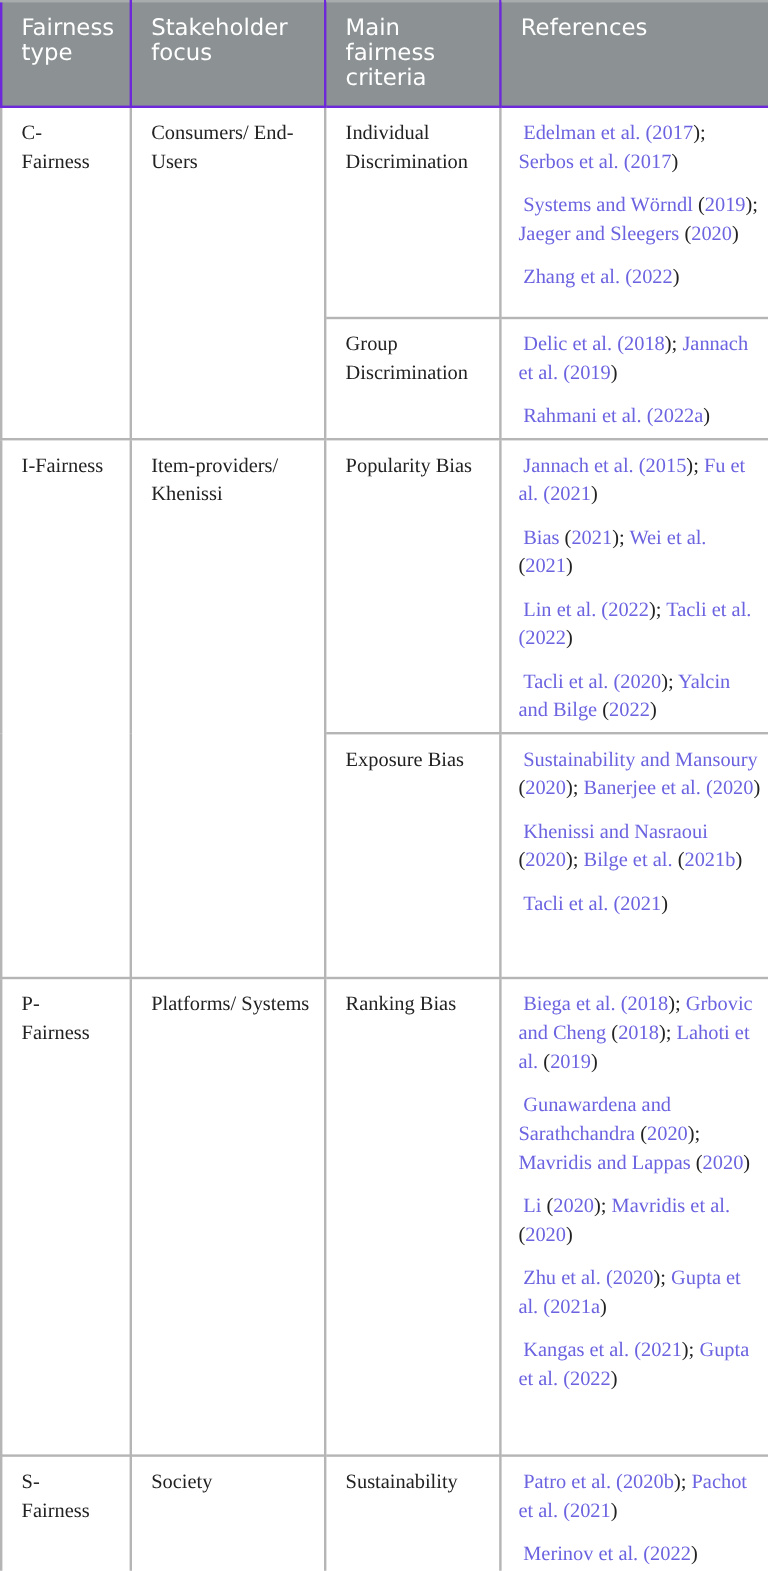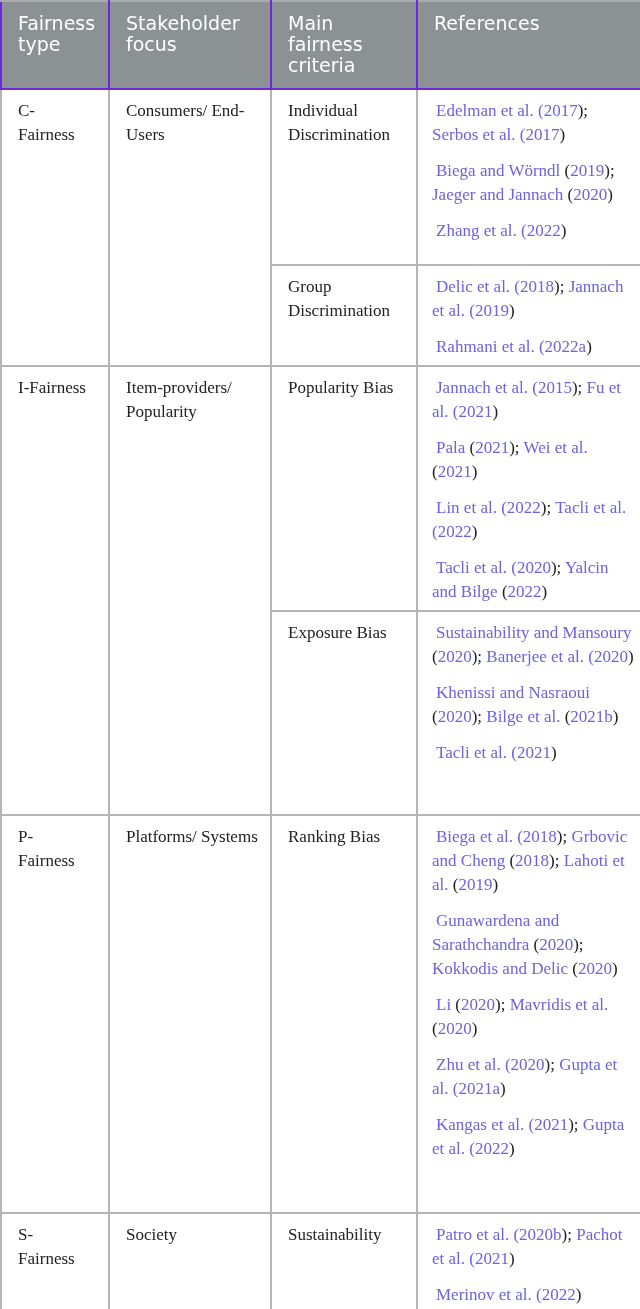--- a/index.html
+++ b/index.html
@@ -66,57 +66,57 @@
       <th class="c4h">References</th>
     </tr>
   </thead>
   <tbody id="tbody">
       <tr style="height: 176px;">
         <td rowspan="2">C-<br>Fairness</td>
         <td rowspan="2">Consumers/ End-Users</td>
         <td>Individual Discrimination</td>
         <td class="refs">
           <div class="ref"><span class="indent"></span><span class="lnk">Edelman et al. (</span><span class="lnk">2017</span><span class="punc">); </span><span class="lnk">Serbos et al. (</span><span class="lnk">2017</span><span class="punc">)</span></div>
-          <div class="ref"><span class="indent"></span><span class="lnk">Biega and Wörndl</span><span class="punc"> (</span><span class="lnk">2019</span><span class="punc">); </span><span class="lnk">Jaeger and Jannach</span><span class="punc"> (</span><span class="lnk">2020</span><span class="punc">)</span></div>
+          <div class="ref"><span class="indent"></span><span class="lnk">Systems and Wörndl</span><span class="punc"> (</span><span class="lnk">2019</span><span class="punc">); </span><span class="lnk">Jaeger and Sleegers</span><span class="punc"> (</span><span class="lnk">2020</span><span class="punc">)</span></div>
           <div class="ref"><span class="indent"></span><span class="lnk">Zhang et al. (</span><span class="lnk">2022</span><span class="punc">)</span></div>
         </td>
       </tr>
       <tr style="height: 96px;">
         <td>Group Discrimination</td>
         <td class="refs">
           <div class="ref"><span class="indent"></span><span class="lnk">Delic et al. (</span><span class="lnk">2018</span><span class="punc">); </span><span class="lnk">Jannach et al. (</span><span class="lnk">2019</span><span class="punc">)</span></div>
           <div class="ref"><span class="indent"></span><span class="lnk">Rahmani et al. (</span><span class="lnk">2022a</span><span class="punc">)</span></div>
         </td>
       </tr>
       <tr style="height: 240px;">
         <td rowspan="2">I-Fairness</td>
-        <td rowspan="2">Item-providers/ Popularity</td>
+        <td rowspan="2">Item-providers/ Khenissi</td>
         <td>Popularity Bias</td>
         <td class="refs">
           <div class="ref"><span class="indent"></span><span class="lnk">Jannach et al. (</span><span class="lnk">2015</span><span class="punc">); </span><span class="lnk">Fu et al. (</span><span class="lnk">2021</span><span class="punc">)</span></div>
-          <div class="ref"><span class="indent"></span><span class="lnk">Pala</span><span class="punc"> (</span><span class="lnk">2021</span><span class="punc">); </span><span class="lnk">Wei et al.</span><span class="punc"> (</span><span class="lnk">2021</span><span class="punc">)</span></div>
+          <div class="ref"><span class="indent"></span><span class="lnk">Bias</span><span class="punc"> (</span><span class="lnk">2021</span><span class="punc">); </span><span class="lnk">Wei et al.</span><span class="punc"> (</span><span class="lnk">2021</span><span class="punc">)</span></div>
           <div class="ref"><span class="indent"></span><span class="lnk">Lin et al. (</span><span class="lnk">2022</span><span class="punc">); </span><span class="lnk">Tacli et al. (</span><span class="lnk">2022</span><span class="punc">)</span></div>
           <div class="ref"><span class="indent"></span><span class="lnk">Tacli et al. (</span><span class="lnk">2020</span><span class="punc">); </span><span class="lnk">Yalcin and Bilge</span><span class="punc"> (</span><span class="lnk">2022</span><span class="punc">)</span></div>
         </td>
       </tr>
       <tr style="height: 204px;">
         <td>Exposure Bias</td>
         <td class="refs">
           <div class="ref"><span class="indent"></span><span class="lnk">Sustainability and Mansoury</span><span class="punc"> (</span><span class="lnk">2020</span><span class="punc">); </span><span class="lnk">Banerjee et al. (</span><span class="lnk">2020</span><span class="punc">)</span></div>
           <div class="ref"><span class="indent"></span><span class="lnk">Khenissi and Nasraoui</span><span class="punc"> (</span><span class="lnk">2020</span><span class="punc">); </span><span class="lnk">Bilge et al.</span><span class="punc"> (</span><span class="lnk">2021b</span><span class="punc">)</span></div>
           <div class="ref"><span class="indent"></span><span class="lnk">Tacli et al. (</span><span class="lnk">2021</span><span class="punc">)</span></div>
         </td>
       </tr>
       <tr style="height: 398px;">
         <td rowspan="1">P-<br>Fairness</td>
         <td rowspan="1">Platforms/ Systems</td>
         <td>Ranking Bias</td>
         <td class="refs">
           <div class="ref"><span class="indent"></span><span class="lnk">Biega et al. (</span><span class="lnk">2018</span><span class="punc">); </span><span class="lnk">Grbovic and Cheng</span><span class="punc"> (</span><span class="lnk">2018</span><span class="punc">); </span><span class="lnk">Lahoti et al.</span><span class="punc"> (</span><span class="lnk">2019</span><span class="punc">)</span></div>
-          <div class="ref"><span class="indent"></span><span class="lnk">Gunawardena and Sarathchandra</span><span class="punc"> (</span><span class="lnk">2020</span><span class="punc">); </span><span class="lnk">Kokkodis and Delic</span><span class="punc"> (</span><span class="lnk">2020</span><span class="punc">)</span></div>
+          <div class="ref"><span class="indent"></span><span class="lnk">Gunawardena and Sarathchandra</span><span class="punc"> (</span><span class="lnk">2020</span><span class="punc">); </span><span class="lnk">Mavridis and Lappas</span><span class="punc"> (</span><span class="lnk">2020</span><span class="punc">)</span></div>
           <div class="ref"><span class="indent"></span><span class="lnk">Li</span><span class="punc"> (</span><span class="lnk">2020</span><span class="punc">); </span><span class="lnk">Mavridis et al.</span><span class="punc"> (</span><span class="lnk">2020</span><span class="punc">)</span></div>
           <div class="ref"><span class="indent"></span><span class="lnk">Zhu et al. (</span><span class="lnk">2020</span><span class="punc">); </span><span class="lnk">Gupta et al. (</span><span class="lnk">2021a</span><span class="punc">)</span></div>
           <div class="ref"><span class="indent"></span><span class="lnk">Kangas et al. (</span><span class="lnk">2021</span><span class="punc">); </span><span class="lnk">Gupta et al. (</span><span class="lnk">2022</span><span class="punc">)</span></div>
         </td>
       </tr>
       <tr style="height: 96px;">
         <td rowspan="1">S-<br>Fairness</td>
         <td rowspan="1">Society</td>
         <td>Sustainability</td>
         <td class="refs">

